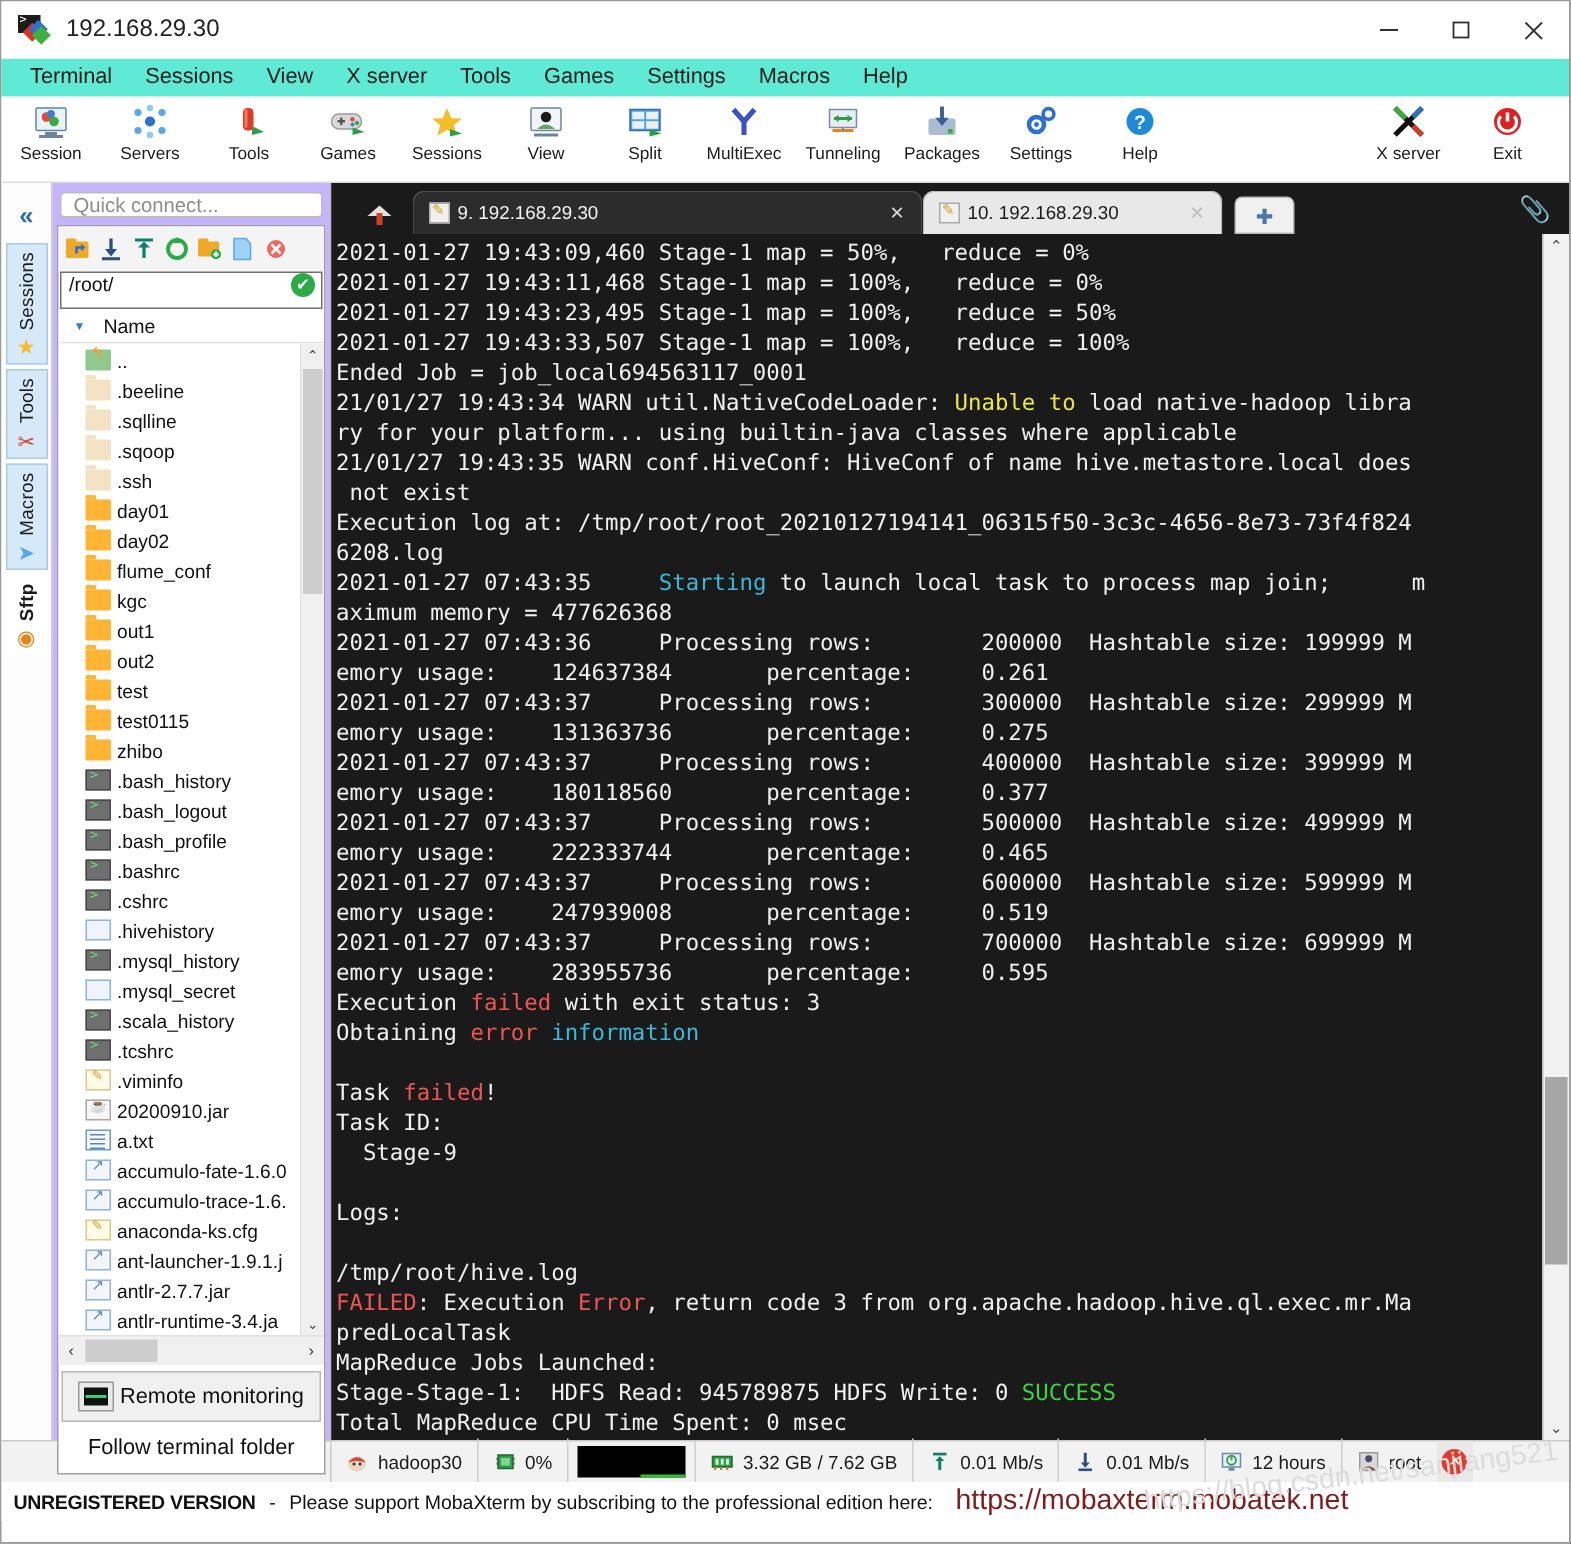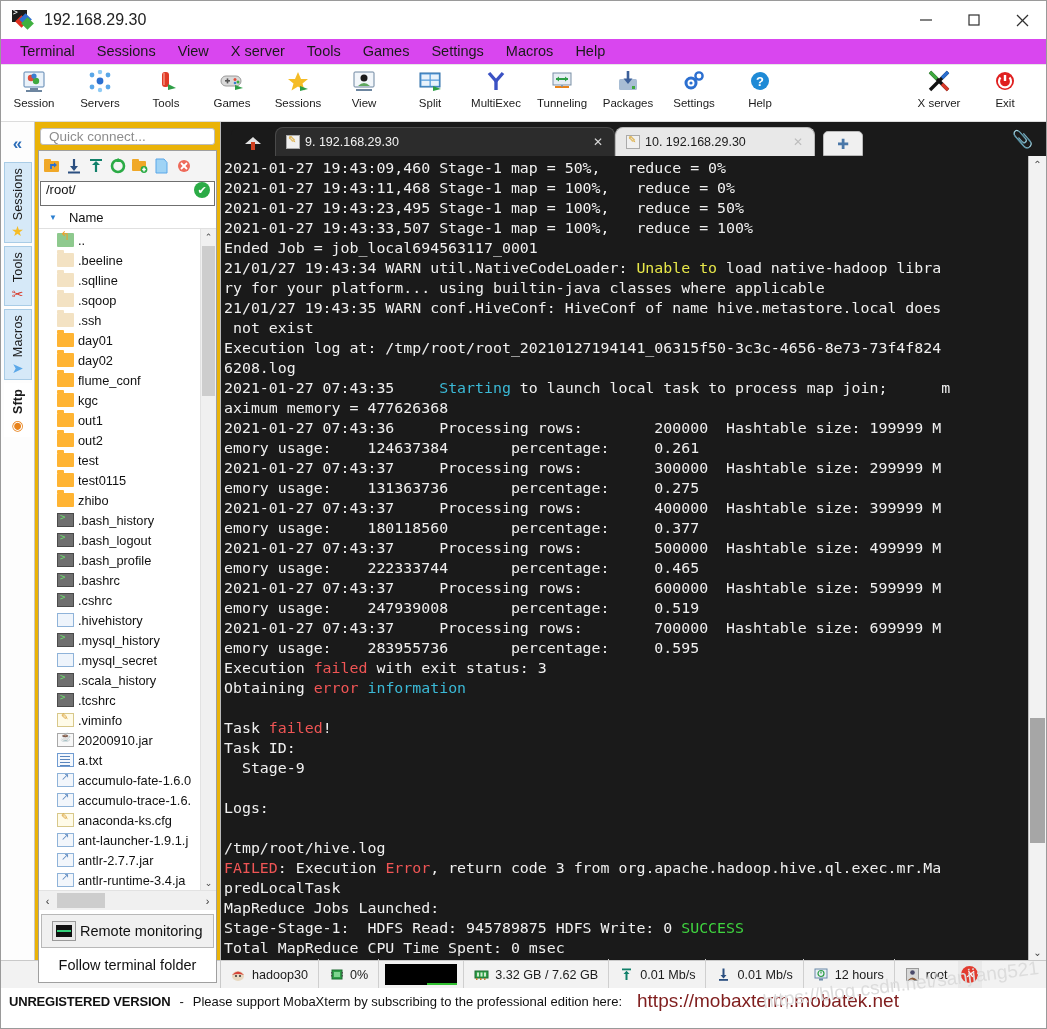--- a/index.html
+++ b/index.html
@@ -24,21 +24,21 @@
       transform:rotate(45deg);}
   .title-icon .grn{position:absolute;left:11px;top:9px;width:9px;height:9px;background:#3fb03f;
       transform:rotate(45deg);}
   .title-text{margin-left:10px;font-size:16px;color:#222;}
   .wincontrols{position:absolute;right:0;top:0;height:38px;display:flex;}
   .wc{width:48px;height:38px;display:flex;align-items:center;justify-content:center;
       font-size:15px;color:#303030;}
   .wc svg{display:block;}
 
   
-  .menubar{height:25px;display:flex;align-items:center;padding-left:8px;background:#d946ef;
+  .menubar{height:25px;display:flex;align-items:center;padding-left:8px;background:#5eead4;
            border-bottom:1px solid #e6e6e6;}
   .menu-item{font-size:14.5px;color:#1b1b1b;padding:0 11px;line-height:25px;white-space:nowrap;}
 
   
   .toolbar{height:53px;display:flex;align-items:flex-start;background:#fff;
            border-bottom:1px solid #dcdcdc;padding-top:3px;}
   .tb-item{width:66px;display:flex;flex-direction:column;align-items:center;}
   .tb-ico{height:28px;display:flex;align-items:center;justify-content:center;}
   .tb-lbl{font-size:11.5px;color:#1b1b1b;margin-top:1px;white-space:nowrap;}
   .tb-spacer{flex:1;}
@@ -52,21 +52,21 @@
   .rail-collapse{height:36px;display:flex;align-items:center;justify-content:center;width:100%;
         color:#2b6cb8;font-size:17px;font-weight:bold;}
   .rail-grp{width:28px;background:#d6e9f8;border:1px solid #a9cce6;margin-bottom:3px;
         display:flex;flex-direction:column;align-items:center;padding:5px 0 4px 0;box-sizing:border-box;}
   .rail-grp.plain{background:#fff;border-color:#fff;}
   .rail-txt{writing-mode:vertical-rl;transform:rotate(180deg);font-size:12.5px;color:#1b1b1b;
         letter-spacing:.2px;margin-bottom:4px;}
   .rail-ico{font-size:14px;line-height:14px;}
 
   
-  .sftp{width:186px;background:#eab308;display:flex;flex-direction:column;
+  .sftp{width:186px;background:#c4b5fd;display:flex;flex-direction:column;
         border-right:1px solid #b9b9b9;box-sizing:border-box;}
   .quick{margin:6px 5px 5px 5px;height:26px;border:1px solid #bdbdbd;border-radius:3px;
         background:#fff;display:flex;align-items:center;padding-left:8px;box-sizing:border-box;}
   .quick span{font-size:13.5px;color:#8d8d8d;}
   .sftp-box{flex:1;margin:0 3px 0 3px;border:1px solid #9f9f9f;background:#fff;
         display:flex;flex-direction:column;box-sizing:border-box;}
   .sftp-tools{height:26px;display:flex;align-items:center;gap:2px;padding:2px 3px;
         background:#f4f4f4;}
   .sftp-tools .ic{width:20px;height:20px;display:flex;align-items:center;justify-content:center;
         font-size:13px;}

